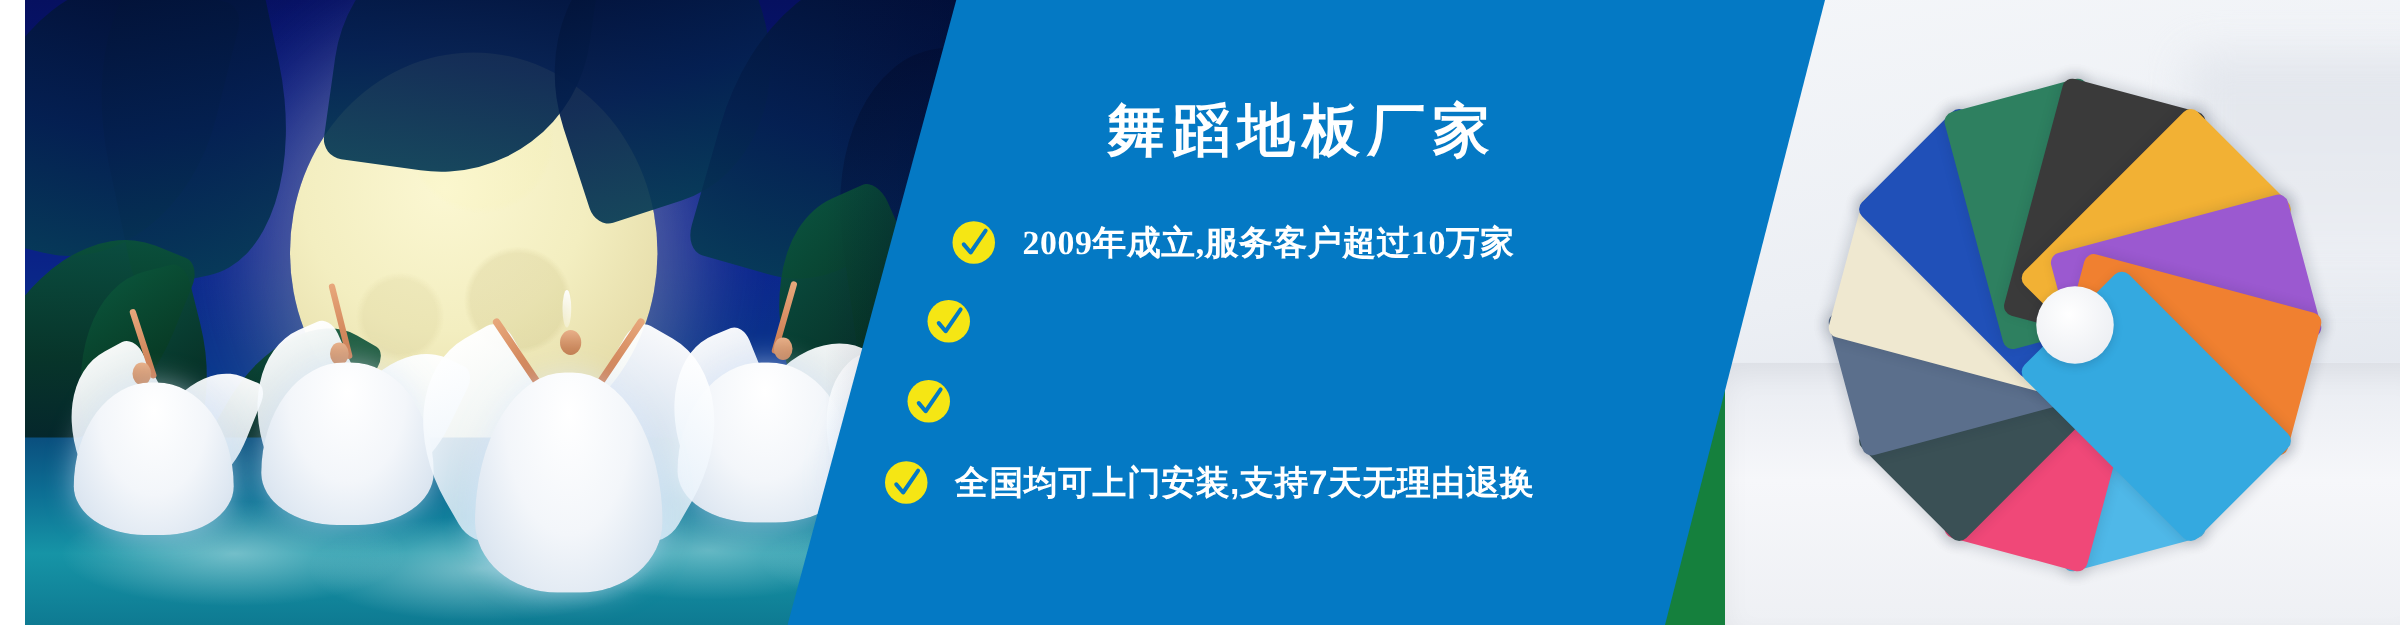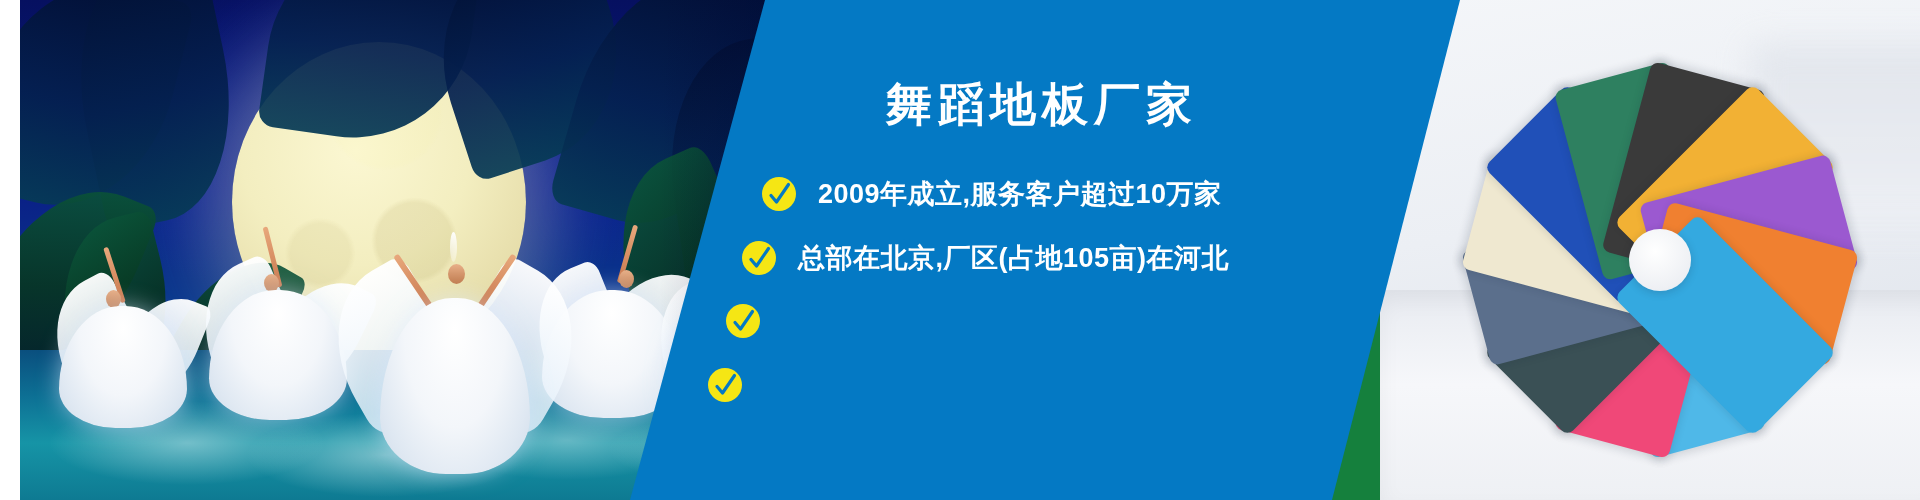--- a/index.html
+++ b/index.html
@@ -117,21 +117,21 @@
     font-size:46px; font-weight:bold; letter-spacing:6px;
     color:#ffffff; white-space:nowrap;
   }
 
   .bullets { position:absolute; left:0; top:0; width:100%; height:100%; }
   .bullet {
     position:absolute;
     display:flex; align-items:center; gap:22px;
     white-space:nowrap;
   }
-  .b1 { left:742px; top:176px; }
+  .b1 { left:742px; top:176px;font-family:Liberation Serif, serif; }
   .b2 { left:722px; top:240px; }
   .b3 { left:706px; top:304px; }
   .b4 { left:688px; top:368px; }
 
   .check-badge {
     position:relative;
     width:34px; height:34px; flex:0 0 34px;
     border-radius:50%;
     background:#f5e614;
   }
@@ -279,34 +279,34 @@
       </span>
       <span class="bullet-text">2009年成立,服务客户超过10万家</span>
     </div>
 
     <div class="bullet b2">
       <span class="check-badge">
         <svg width="34" height="34" viewBox="0 0 34 34" aria-hidden="true">
           <path d="M9 18.5 L14.5 25 L26.5 7.5" fill="none" stroke="#0479c4" stroke-width="3.2" stroke-linecap="round" stroke-linejoin="round"></path>
         </svg>
       </span>
-      <span class="bullet-text">总部在北京,厂区(占地105亩)在河北</span>
     </div>
 
     <div class="bullet b3">
       <span class="check-badge">
         <svg width="34" height="34" viewBox="0 0 34 34" aria-hidden="true">
           <path d="M9 18.5 L14.5 25 L26.5 7.5" fill="none" stroke="#0479c4" stroke-width="3.2" stroke-linecap="round" stroke-linejoin="round"></path>
         </svg>
       </span>
     </div>
 
     <div class="bullet b4">
       <span class="check-badge">
         <svg width="34" height="34" viewBox="0 0 34 34" aria-hidden="true">
           <path d="M9 18.5 L14.5 25 L26.5 7.5" fill="none" stroke="#0479c4" stroke-width="3.2" stroke-linecap="round" stroke-linejoin="round"></path>
         </svg>
       </span>
+      <span class="bullet-text">全国均可上门安装,支持7天无理由退换</span>
     </div>
 
   </div>
 
 </div>
 
 </body></html>

